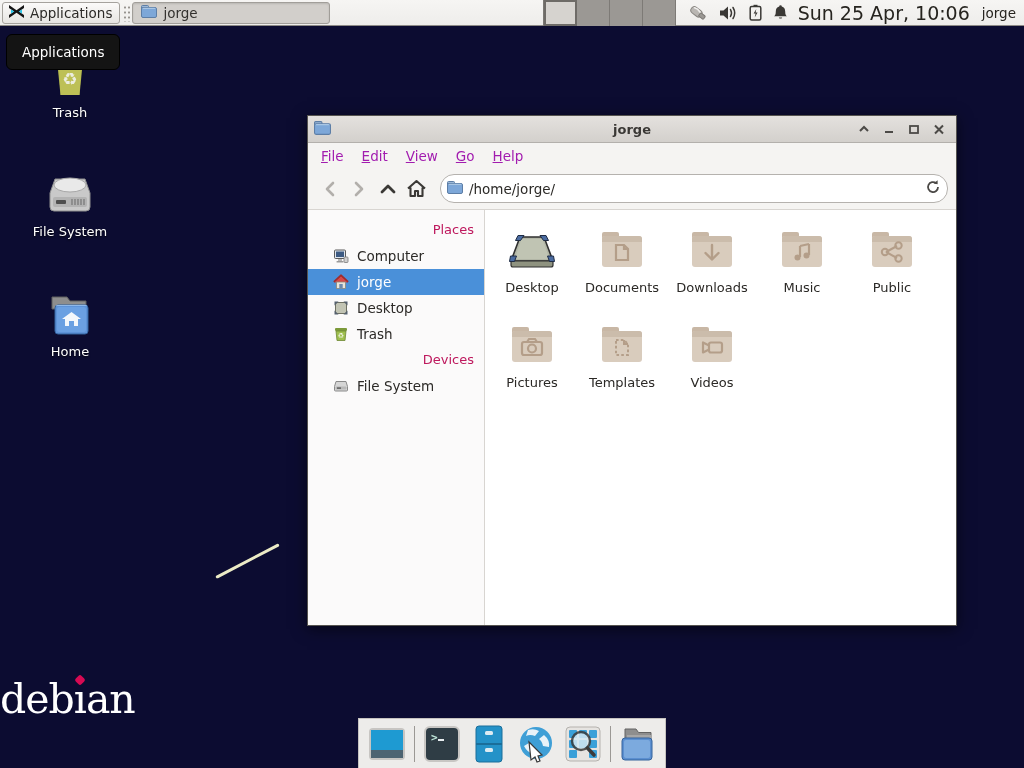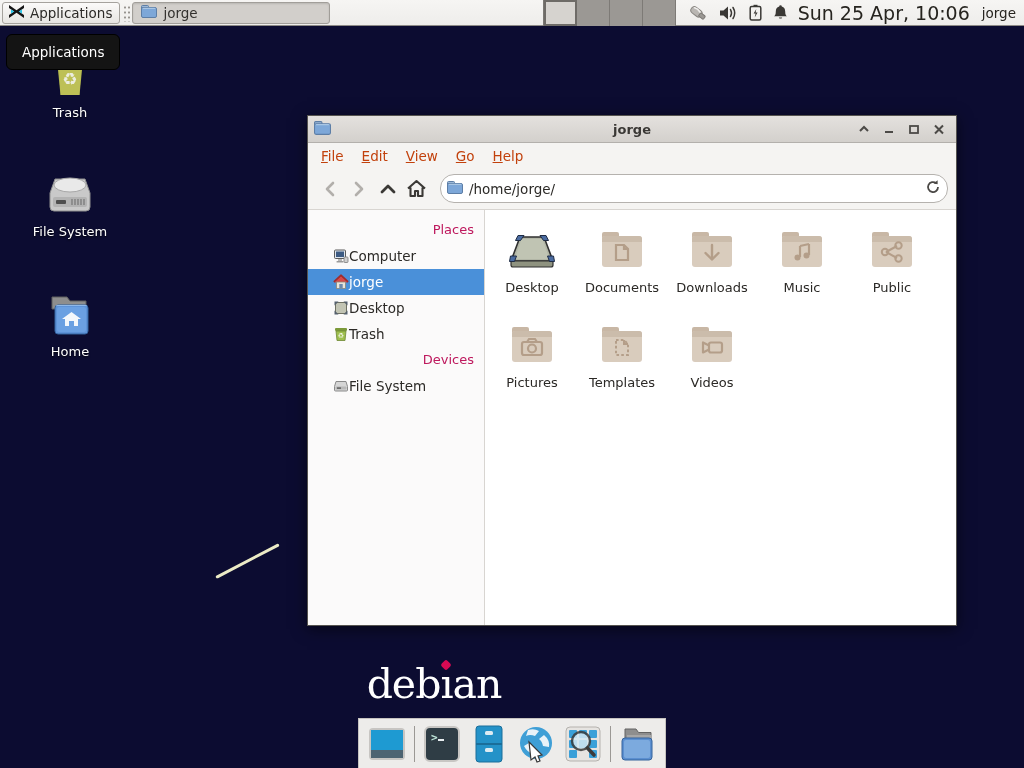--- a/index.html
+++ b/index.html
@@ -73,22 +73,22 @@
   
   .cursor-line {
     position:absolute; left:216px; top:576px;
     width:71px; height:3px; border-radius:2px;
     background:#ecebc6;
     transform:rotate(-27.6deg); transform-origin:left center;
   }
 
   
   .wordmark {
-    position:absolute; left:0; top:660px; width:868px;
-    text-align:center;
+    position:absolute; left:0; top:675px; width:868px;
+    text-align:left;
     font-family:"DejaVu Serif","Liberation Serif",serif;
     font-size:41px; color:#fff; letter-spacing:-1px; font-weight:500;
   }
   .wordmark .iwrap { position:relative; display:inline-block; }
   .wordmark .idot {
     position:absolute; left:50%; top:1px; width:8px; height:8px;
     background:#d70a53; border-radius:2px;
     transform:translateX(-50%) rotate(45deg);
   }
 
@@ -119,21 +119,21 @@
     position:absolute; left:0; right:0; text-align:center;
     font-weight:bold; font-size:13px; color:#3a3835;
   }
   .titlebar .t-buttons { margin-left:auto; display:flex; align-items:center; gap:9px; padding-right:9px; z-index:2; }
   .tb-btn { width:16px; height:16px; display:flex; align-items:center; justify-content:center; }
 
   .menubar {
     height:25px; flex:0 0 25px; background:#f5f4f2;
     display:flex; align-items:center; padding-left:4px;
   }
-  .menu-item { padding:3px 9px; font-size:13.5px; color:#c2410c; }
+  .menu-item { padding:3px 9px; font-size:13.5px; color:#a21caf; }
   .menu-item u { text-decoration:underline; }
 
   .toolbar {
     height:42px; flex:0 0 42px; background:#f5f4f2;
     border-bottom:1px solid #d8d5d1;
     display:flex; align-items:center; padding:0 8px; gap:2px;
   }
   .tool-btn { width:27px; height:27px; display:flex; align-items:center; justify-content:center; border-radius:3px; }
   .location-bar {
     flex:1; height:29px; margin-left:8px;
@@ -143,21 +143,21 @@
   .location-bar .path { flex:1; font-size:13.5px; color:#2c2a27; }
 
   .win-content { flex:1; display:flex; min-height:0; }
   .sidebar {
     width:177px; flex:0 0 177px; background:#fbfafa;
     border-right:1px solid #d8d5d1; padding-top:7px;
     overflow:hidden;
   }
   .side-header { font-weight:normal; font-size:13px; padding:5px 10px 6px; color:#be185d;text-align:right; }
   .side-item {
-    height:26px; display:flex; align-items:center; gap:0;
+    height:26px; display:flex; align-items:center; gap:8px;
     padding-left:25px; font-size:13.5px; color:#2c2a27;
   }
   .side-item.selected { background:#4a90d9; color:#fff; }
   .side-item svg { flex:0 0 16px; }
 
   .main-area { flex:1; background:#fff; position:relative; padding:14px 0 0 2px; }
   .folder-grid { display:grid; grid-template-columns:repeat(5,90px); grid-auto-rows:95px; justify-items:center; }
   .f-cell { width:88px; text-align:center; }
   .f-cell .f-ic { height:52px; display:flex; justify-content:center; align-items:center; }
   .f-cell .f-lbl { margin-top:4px; font-size:13px; color:#2b2926; }

